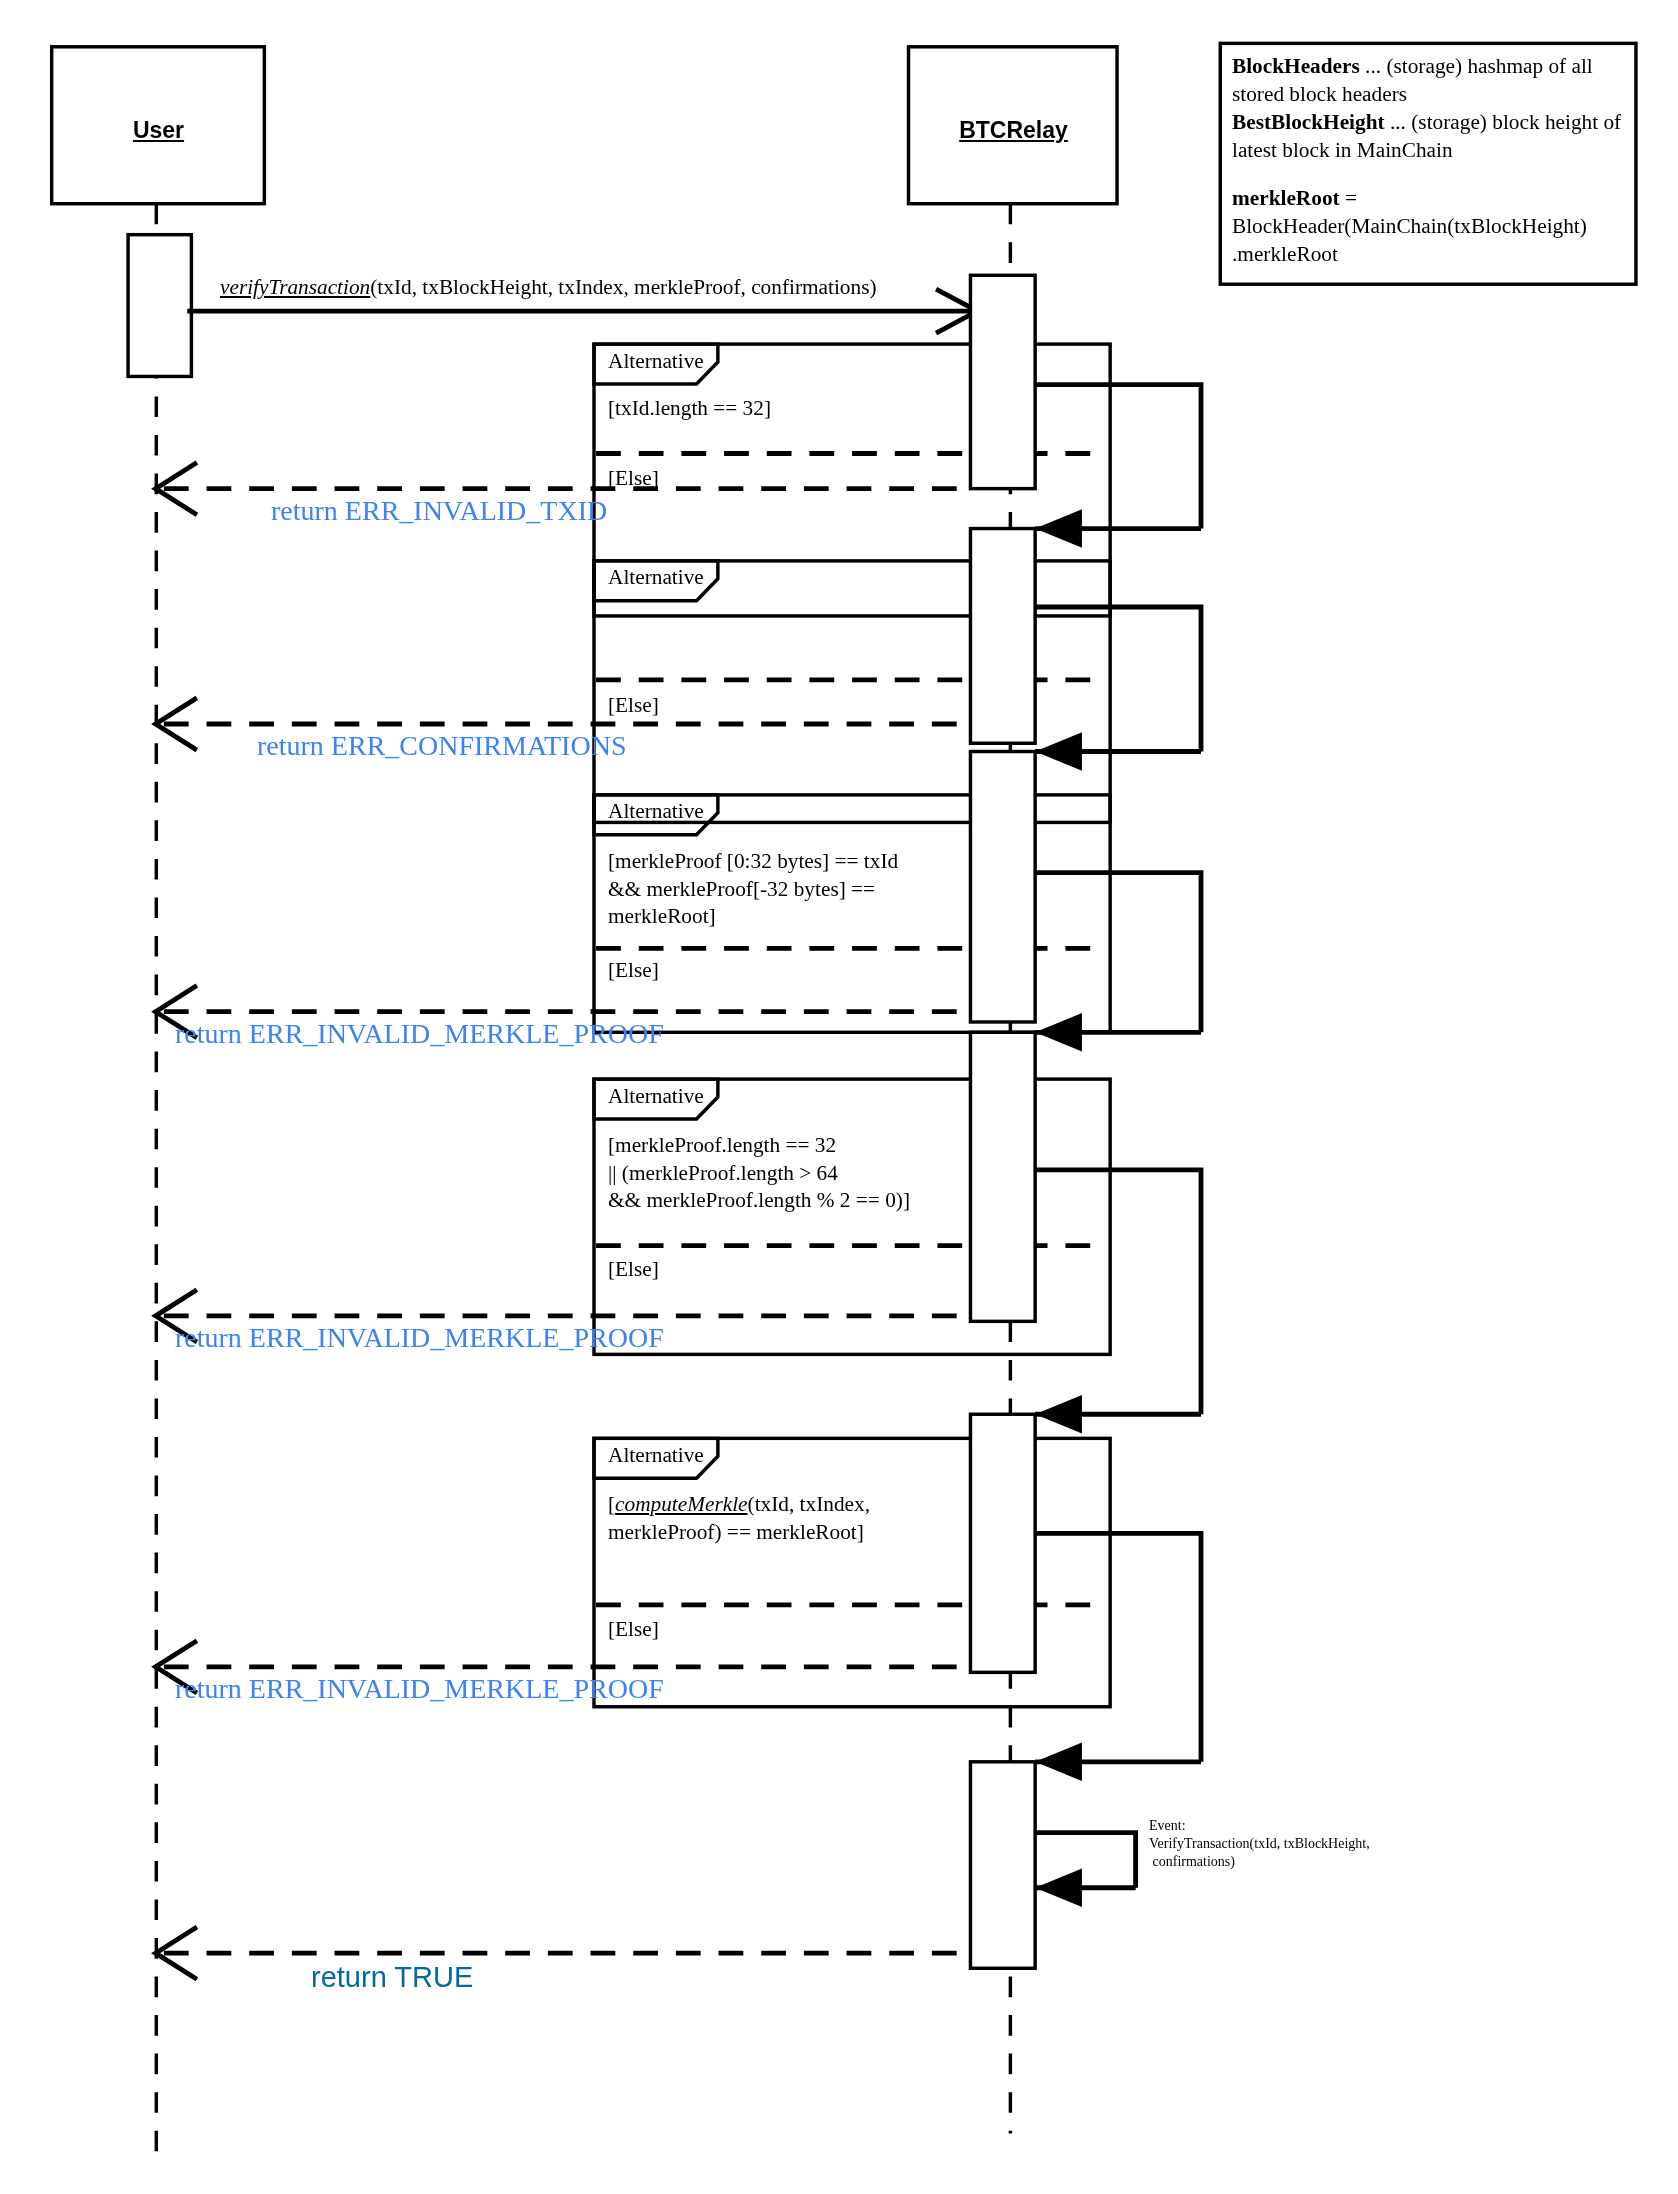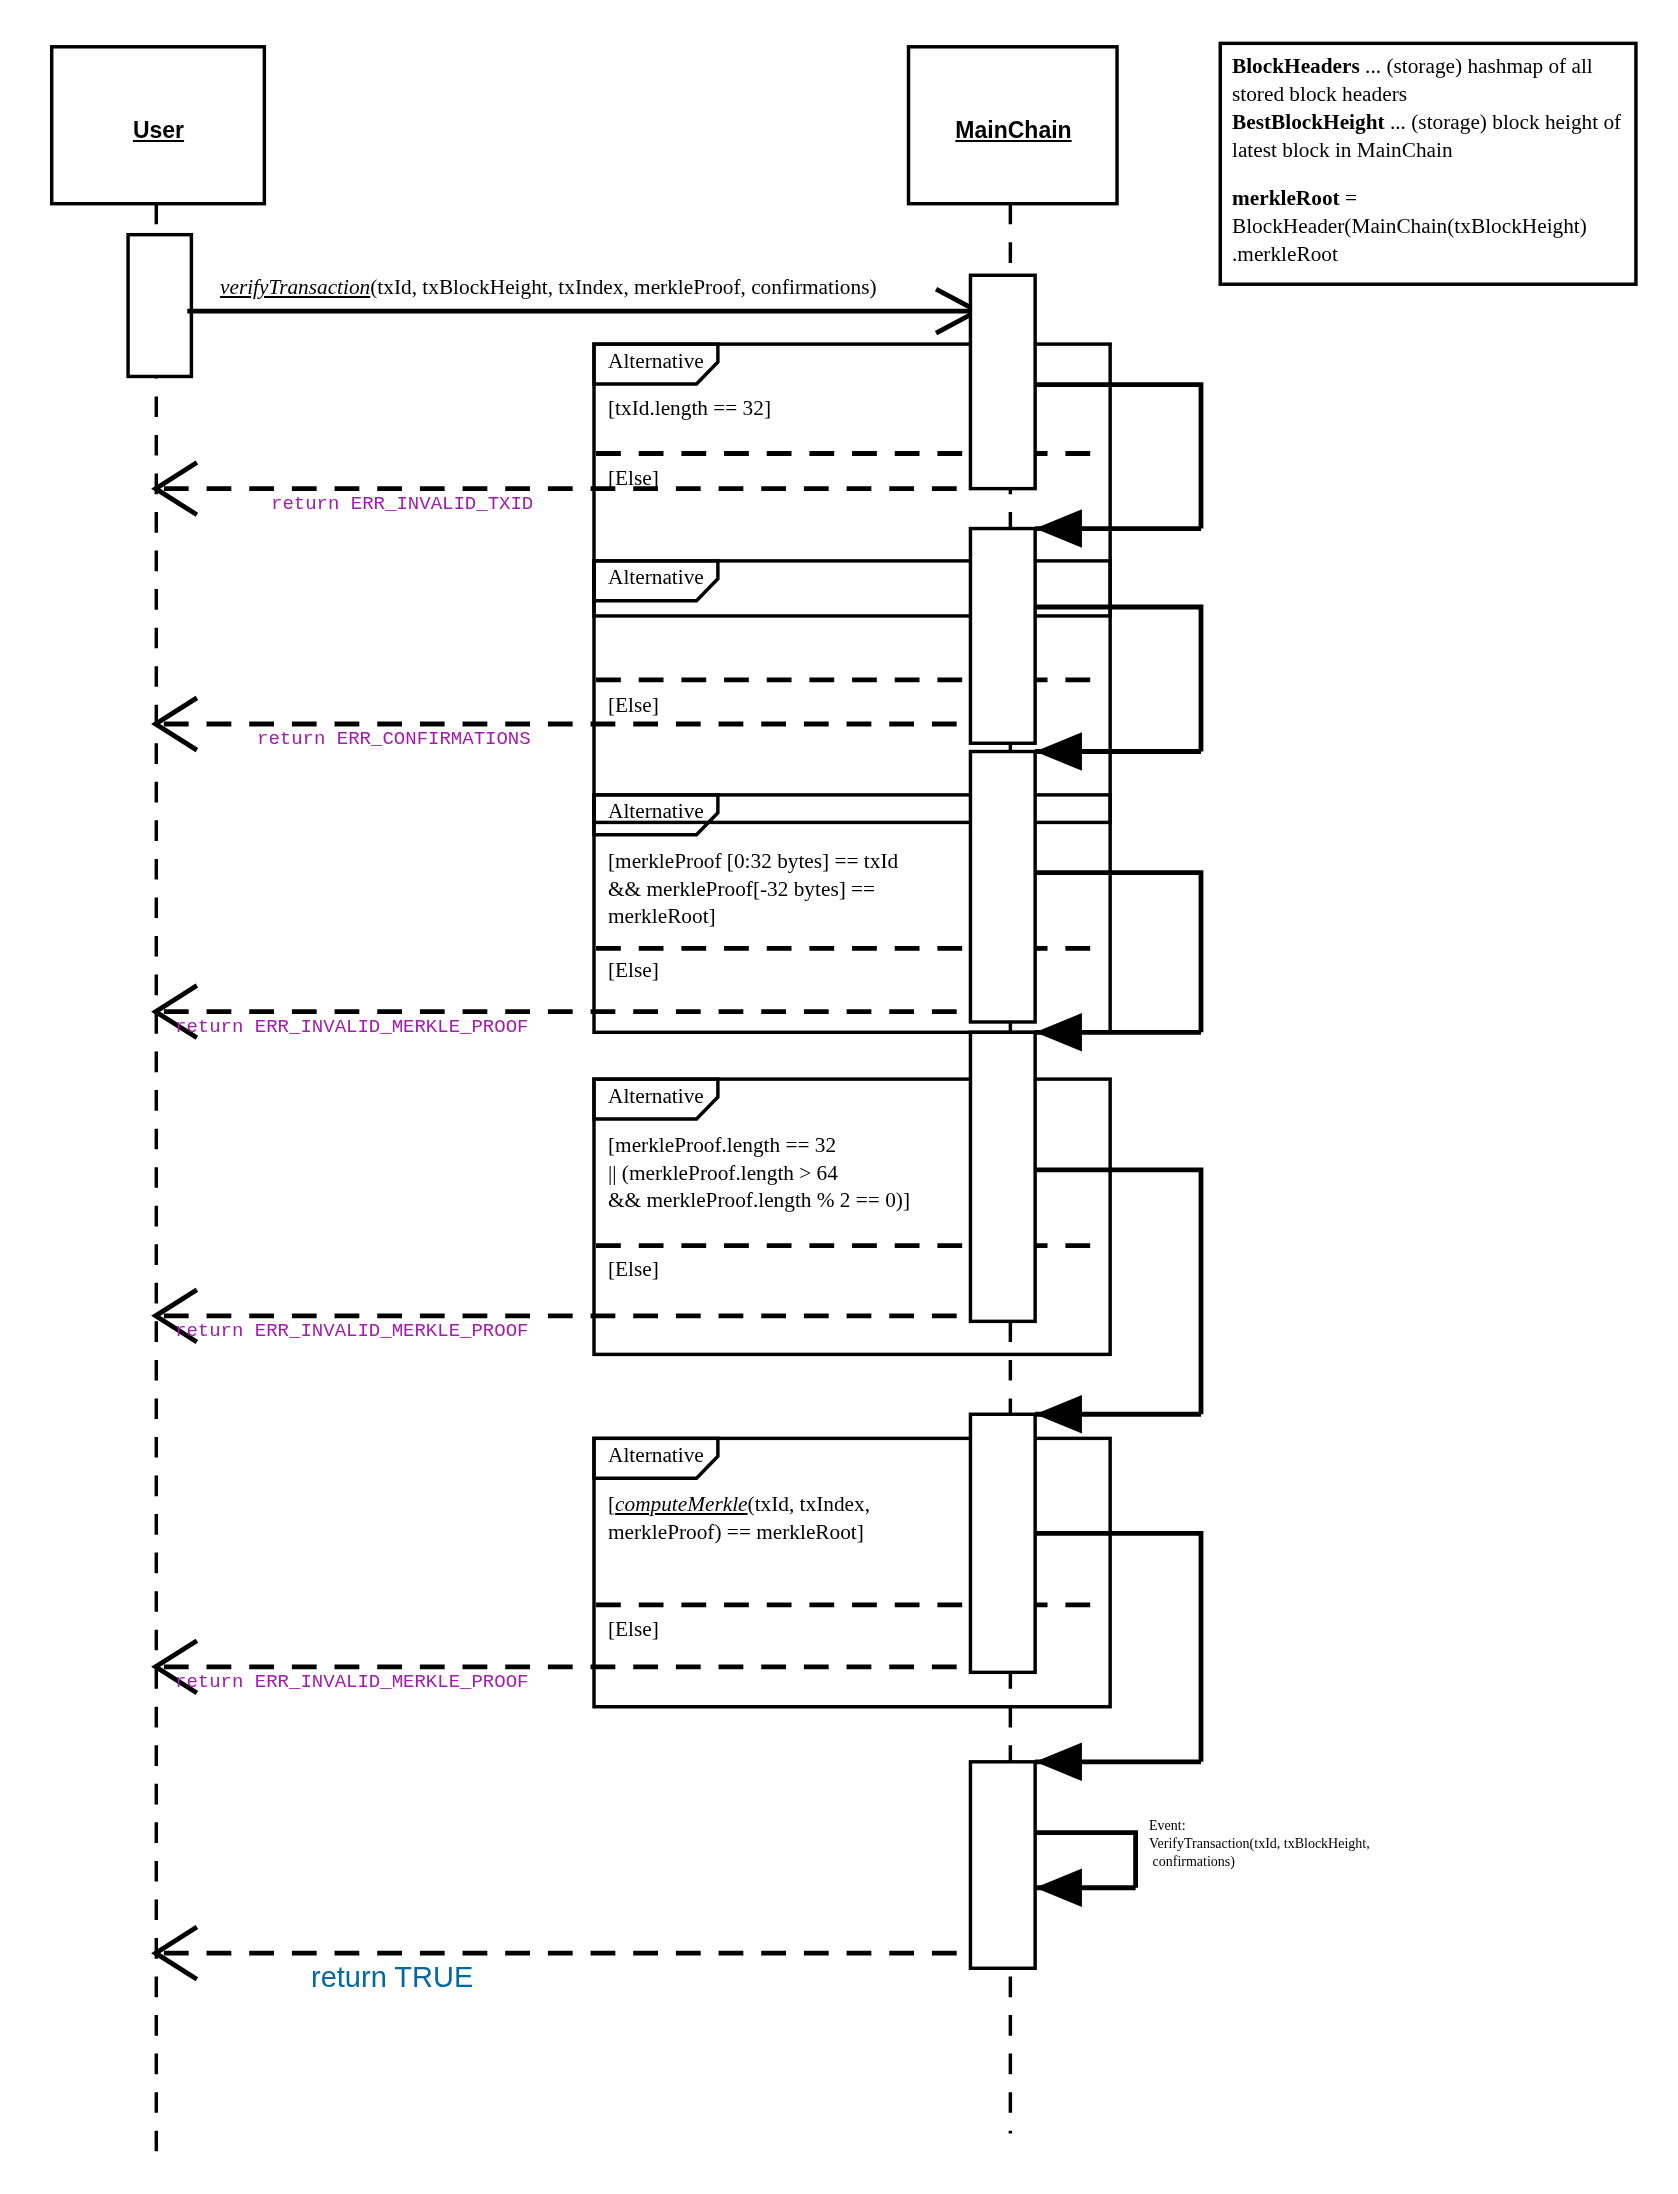--- a/index.html
+++ b/index.html
@@ -63,23 +63,23 @@
   .msg-label i { font-style: italic; text-decoration: underline; }
   .alt-tag {
     font-size: 21.3px;
   }
   .guard {
     font-size: 21.3px;
     line-height: 1.30;
   }
   .guard i { font-style: italic; text-decoration: underline; }
   .ret-err {
-    font-family: Liberation Mono, monospace;
-    font-size: 19px;
-    color: #a21caf;
+    font-family: Liberation Serif, serif;
+    font-size: 28px;
+    color: #3b82f6;
   }
   .ret-ok {
     font-family: "Liberation Sans", sans-serif;
     font-size: 29px;
     color: #0369a1;
   }
   .event-text {
     font-size: 14px;
     line-height: 1.30;
   }
@@ -171,21 +171,21 @@
     <polygon class="arrowhead" points="1504,2743 1572,2715 1572,2771"></polygon>
     <line class="callline" x1="1504" y1="2743" x2="1650" y2="2743"></line>
 
     <line class="retline" x1="238" y1="2838" x2="1410" y2="2838"></line>
     <path class="openarrow" d="M 286 2800 L 226 2838 L 286 2876"></path>
 
     <rect class="boxfill" x="1773" y="63" width="604" height="350"></rect>
   </svg>
 
   <div class="txt sans actor-label" style="left:52px; top:116px; width:213px;">User</div>
-  <div class="txt sans actor-label" style="left:909px; top:116px; width:209px;">MainChain</div>
+  <div class="txt sans actor-label" style="left:909px; top:116px; width:209px;">BTCRelay</div>
 
   <div class="txt note-text" style="left:1232px; top:53px; width:394px;">
     <span style="font-weight:bold;">BlockHeaders</span><span> ... (storage) hashmap of all stored block headers</span><br>
     <span style="font-weight:bold;">BestBlockHeight</span><span> ... (storage) block height of latest block in MainChain</span>
     <div style="height:20.6px;"></div>
     <span style="font-weight:bold;">merkleRoot</span><span> =</span><br>
     <span>BlockHeader(MainChain(txBlockHeight)</span><br>
     <span>.merkleRoot</span>
   </div>
 

